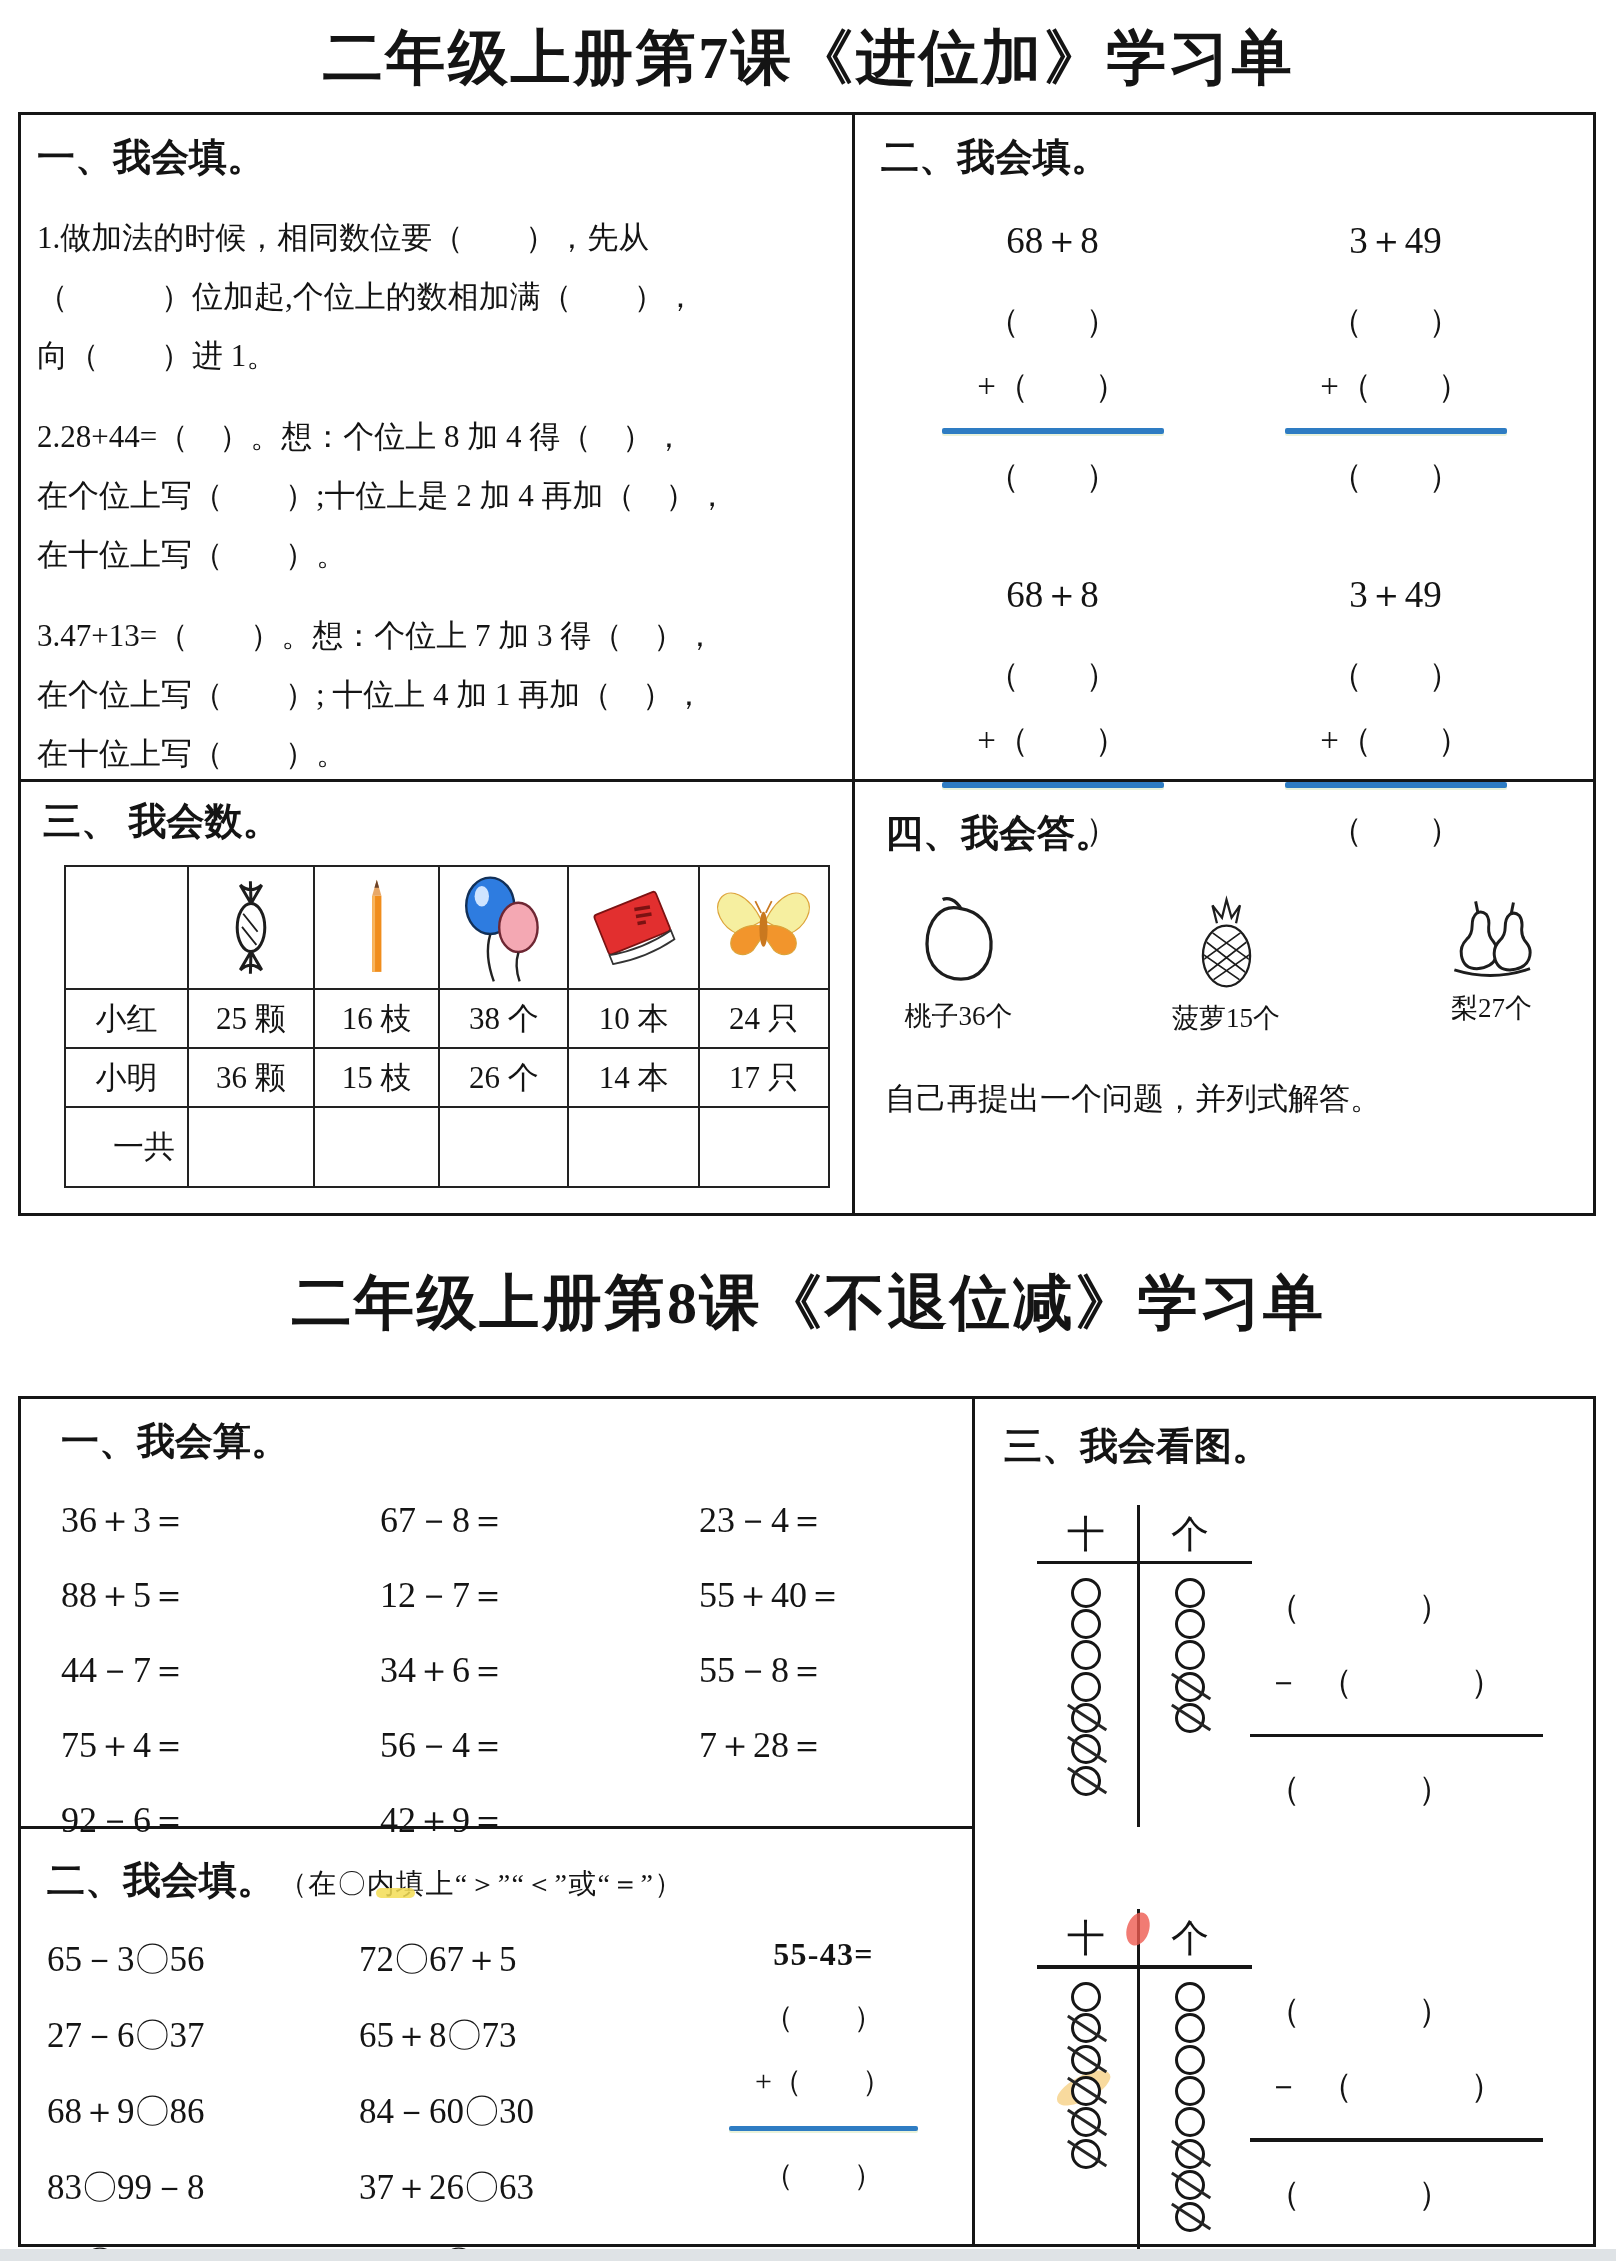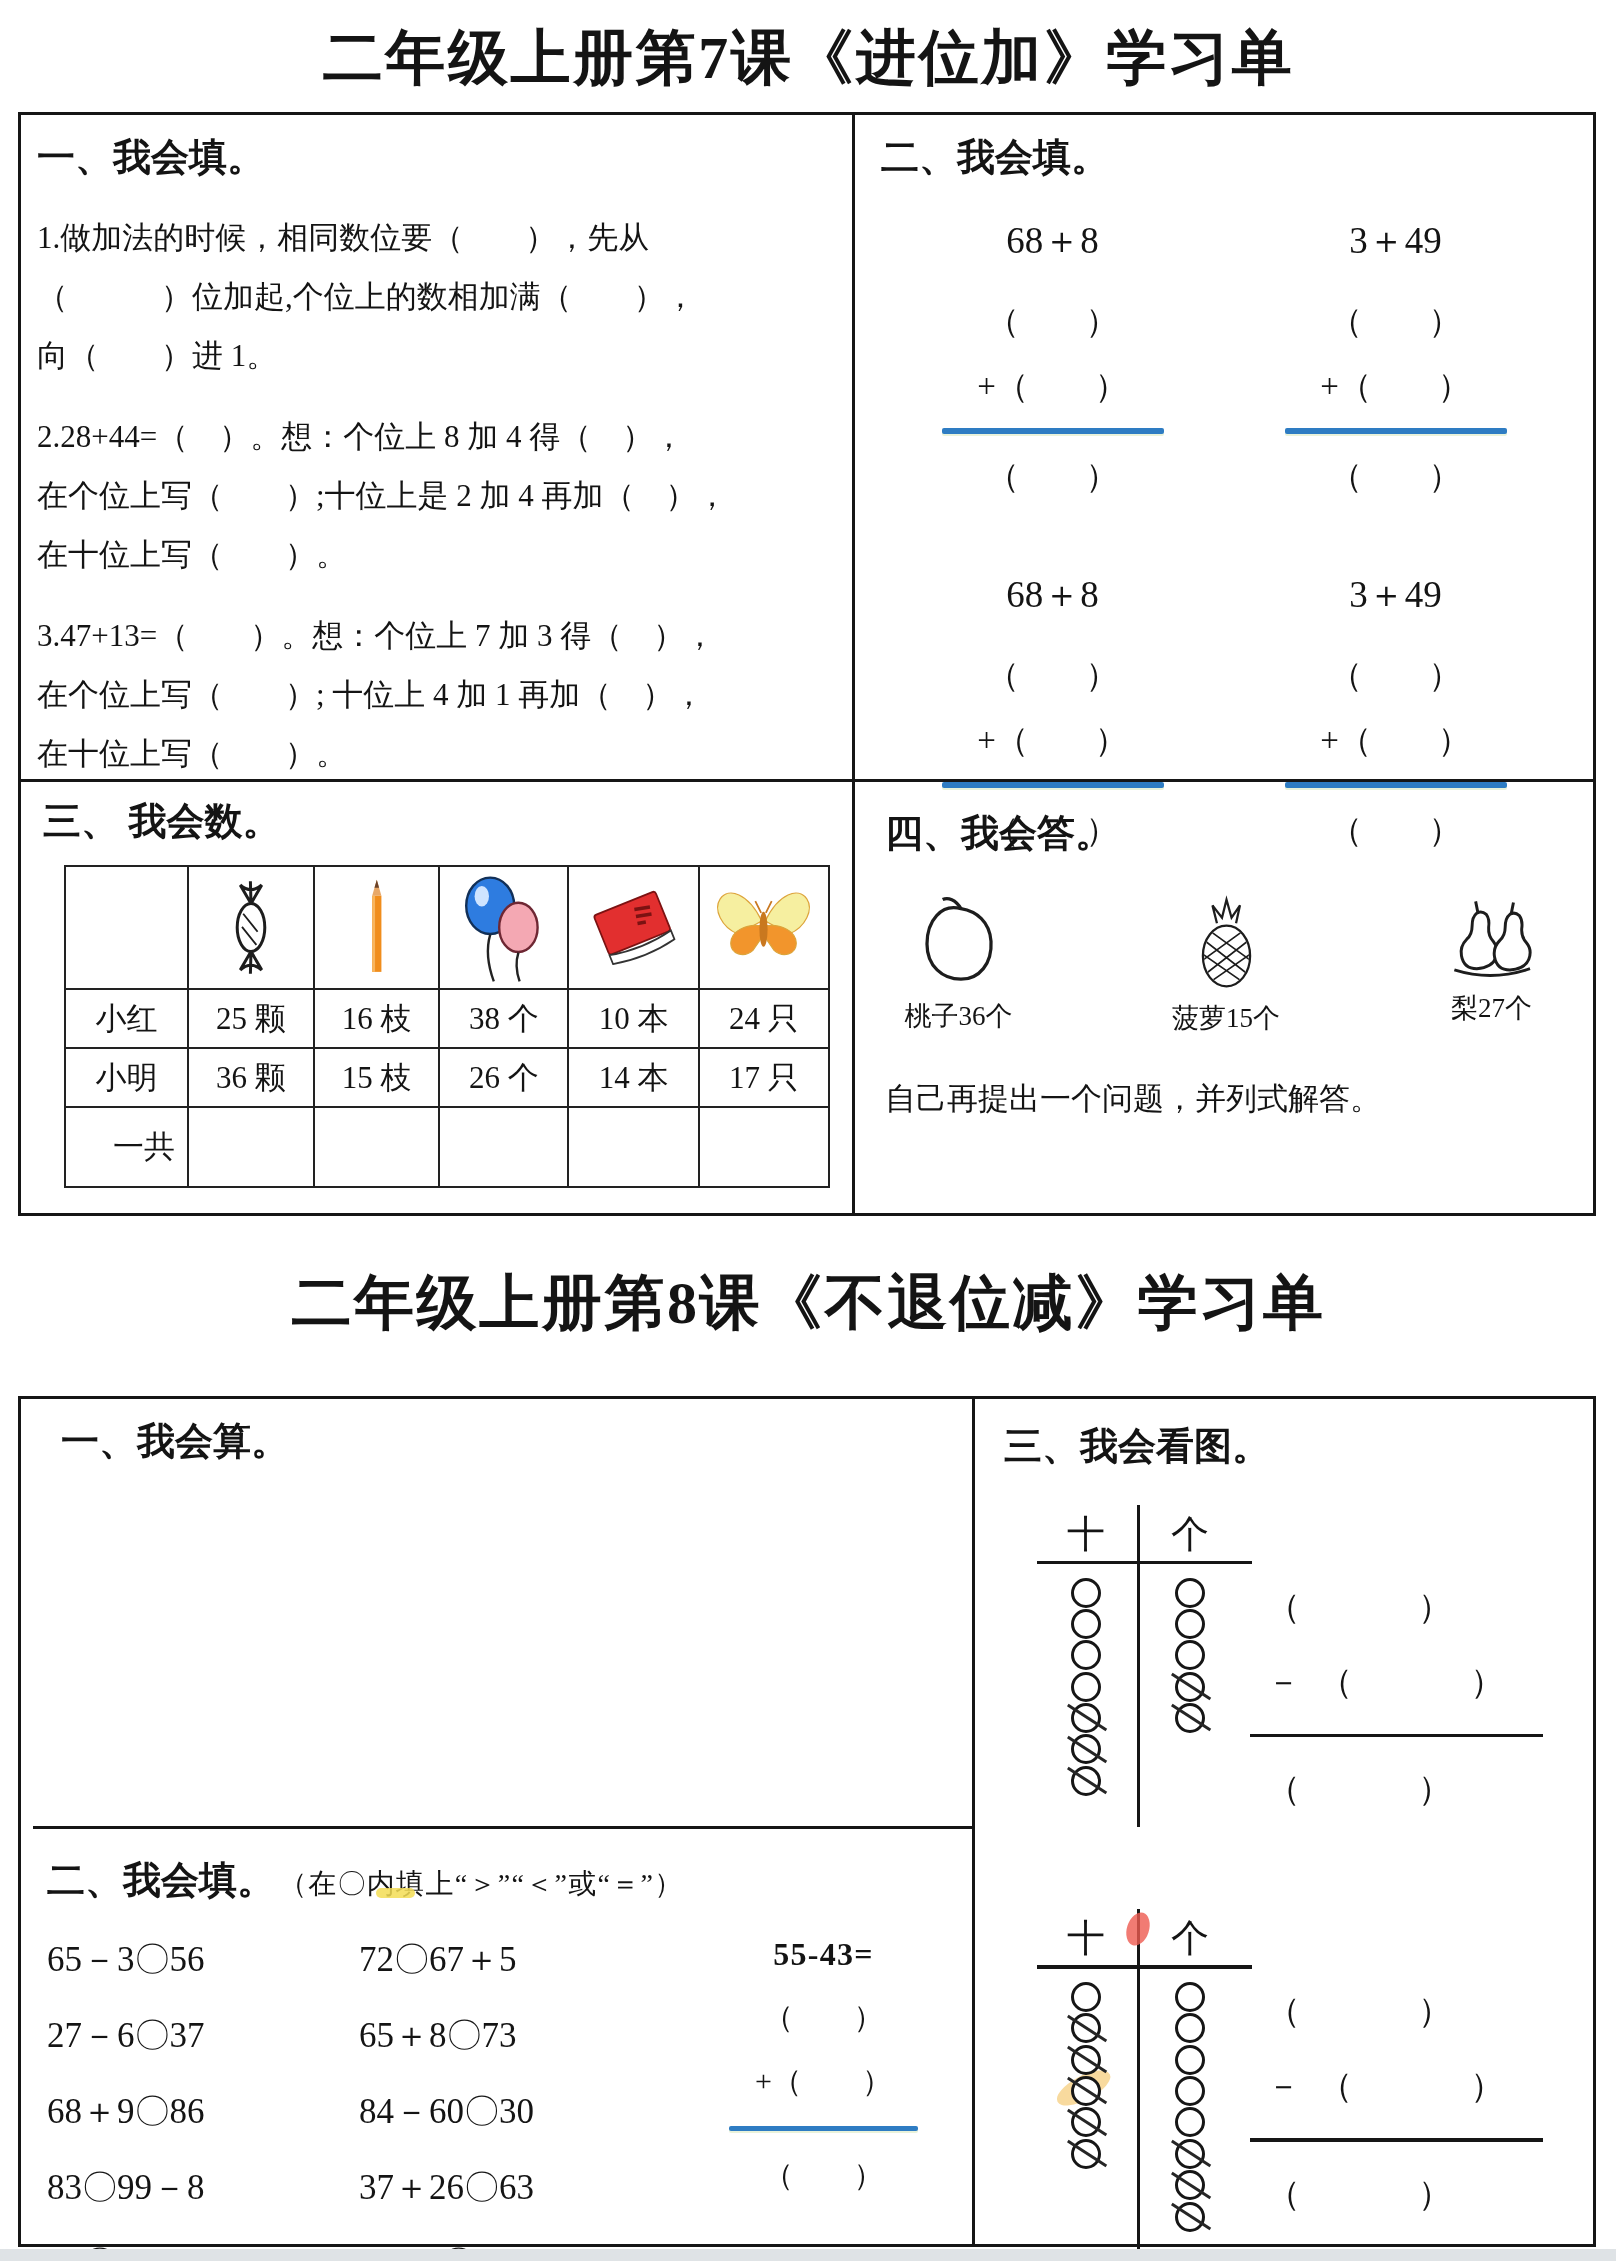--- a/index.html
+++ b/index.html
@@ -48,21 +48,21 @@
 
   
   .fruits{display:flex;justify-content:space-between;margin-top:34px;padding:0 19.6px;}
   .fruit{text-align:center;}
   .fruit-label{font-size:27px;margin-top:6.5px;}
   .prompt{font-size:31px;margin-top:42px;}
 
   
   .ws2-left{position:absolute;left:0;top:0;width:954px;height:100%;border-right:3.3px solid #161616;box-sizing:border-box;}
   .ws2-right{position:absolute;left:954px;top:0;right:0;height:100%;padding:22px 29px;box-sizing:border-box;}
-  .ws2-s1{position:absolute;left:12px;top:0;right:0;height:430px;border-bottom:3.9px solid #161616;box-sizing:border-box;padding:17px 28px;}
+  .ws2-s1{position:absolute;left:0;top:0;right:0;height:430px;border-bottom:3.9px solid #161616;box-sizing:border-box;padding:17px 40px;}
   .ws2-s2{position:absolute;left:0;top:430px;right:0;bottom:0;box-sizing:border-box;padding:17px 26px;}
 
   .eq-grid{display:grid;grid-template-columns:319px 319px 1fr;row-gap:26px;margin-top:29px;font-size:36px;}
   .head-row{display:flex;align-items:baseline;position:relative;}
   .hint{font-size:28px;margin-left:3.9px;letter-spacing:1.3px;margin-top:19px;}
   .hint-highlight{position:absolute;left:329px;top:42px;width:39px;height:10.4px;border-radius:5.2px;opacity:.85;}
 
   .comp-wrap{display:flex;margin-top:30px;}
   .comp-col{display:flex;flex-direction:column;gap:29px;font-size:35px;}
   .comp-col.c1{width:312px;}
@@ -285,20 +285,36 @@
   </div>
 </div>
 
 <div id="title2" class="title">二年级上册第8课《不退位减》学习单</div>
 
 <div id="ws2-box" class="sheet">
   <div class="ws2-left">
 
     <div class="ws2-s1">
       <div class="heading">一、我会算。</div>
+      <div class="eq-grid">
+          <div class="equation">36＋3＝</div>
+          <div class="equation">67－8＝</div>
+          <div class="equation">23－4＝</div>
+          <div class="equation">88＋5＝</div>
+          <div class="equation">12－7＝</div>
+          <div class="equation">55＋40＝</div>
+          <div class="equation">44－7＝</div>
+          <div class="equation">34＋6＝</div>
+          <div class="equation">55－8＝</div>
+          <div class="equation">75＋4＝</div>
+          <div class="equation">56－4＝</div>
+          <div class="equation">7＋28＝</div>
+          <div class="equation">92－6＝</div>
+          <div class="equation">42＋9＝</div>
+        </div>
     </div>
 
     <div class="ws2-s2">
       <div class="head-row">
         <span class="heading">二、我会填。</span>
         <span class="hint">（在〇内填上“＞”“＜”或“＝”）</span>
         <span class="hint-highlight" style="background: rgb(243, 221, 85);"></span>
       </div>
       <div class="comp-wrap">
         <div class="comp-col c1">

